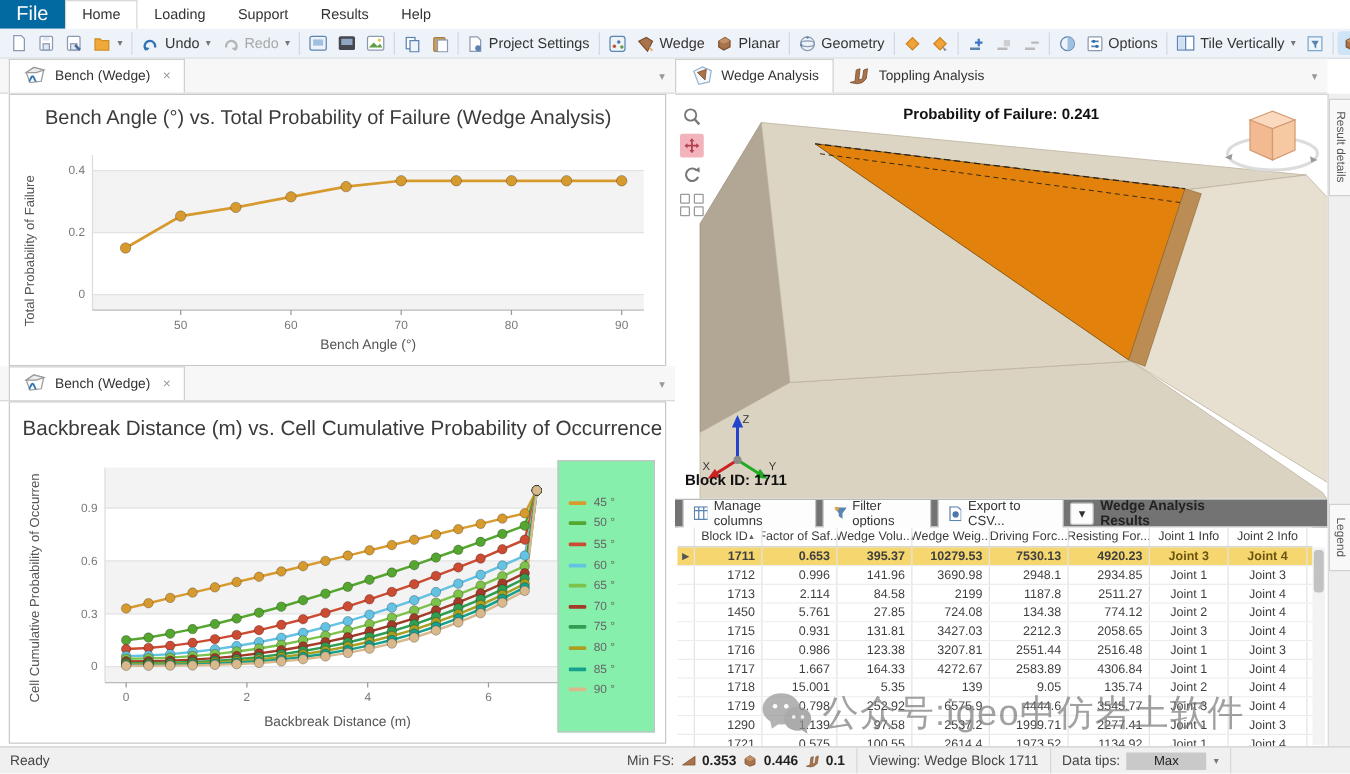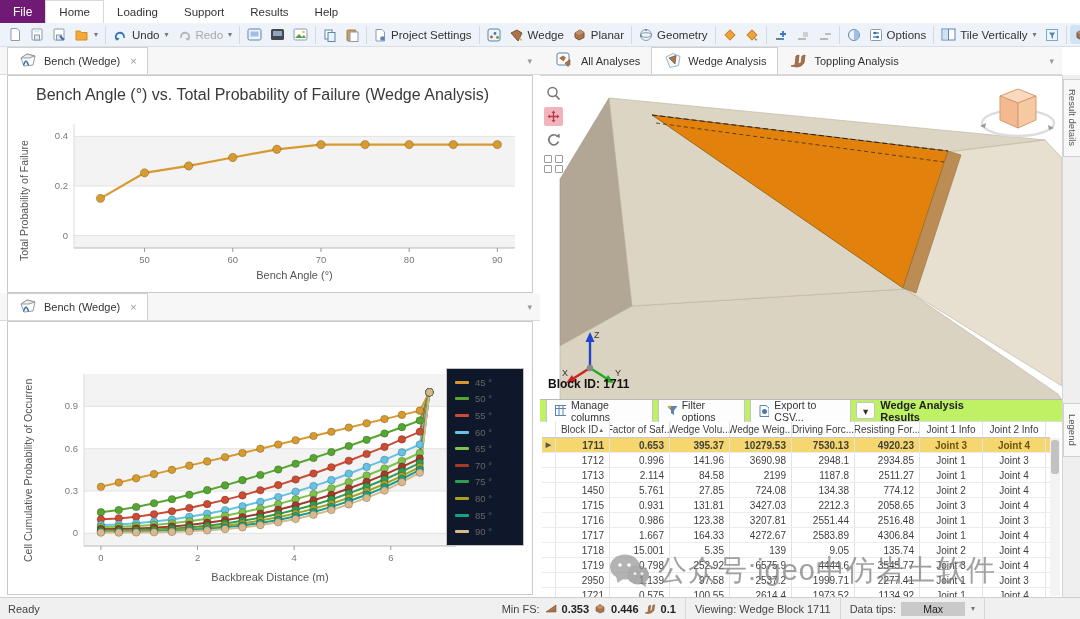--- a/index.html
+++ b/index.html
@@ -2,21 +2,21 @@
 <html><head>
 <meta charset="utf-8">
 <style>
   html,body{margin:0;padding:0;background:#fff;}
   #app{position:relative;width:1080px;height:619px;font-family:"Liberation Sans",sans-serif;
        background:#fff;overflow:hidden;color:#333;box-sizing:border-box;}
   #app *{box-sizing:border-box;}
 
   
   .menubar{position:absolute;left:0;top:0;width:1080px;height:23px;background:#fff;display:flex;align-items:stretch;}
-  .file-btn{background:#701a75;color:#fff;font-size:12px;padding:4px 13px;display:flex;align-items:center;}
+  .file-btn{background:#0369a1;color:#fff;font-size:16px;padding:4px 13px;display:flex;align-items:center;}
   .mtab{font-size:11.5px;padding:4px 13px;display:flex;align-items:center;color:#333;}
   .mtab.sel{background:#fff;border:1px solid #d9d9d9;border-bottom:none;}
 
   
   .ribbon{position:absolute;left:0;top:23px;width:1080px;height:24px;background:#eef2f9;
           border-bottom:1px solid #d8dde6;display:flex;align-items:center;padding:0 4px;}
   .tbtn{display:inline-flex;align-items:center;gap:4px;padding:2px 4px;border-radius:3px;font-size:11.5px;color:#333;white-space:nowrap;}
   .vsep{width:1px;height:18px;background:#d3d9e2;margin:0 3px;flex:none;}
   .chev{font-size:8px;color:#777;margin-left:1px;}
   .dim{color:#a9a9a9;}
@@ -30,42 +30,42 @@
   .dtab .close{color:#999;font-size:11px;margin-left:4px;}
   .atab{display:flex;align-items:center;gap:6px;padding:0 11px;font-size:11px;color:#333;}
   .atab.sel{background:#fff;border:1px solid #cfcfcf;border-bottom:none;}
   .row-chev{margin-left:auto;align-self:center;font-size:9px;color:#999;padding-right:8px;}
 
   
   .panel{position:absolute;background:#fff;border:1px solid #c9c9c9;}
   .chart-title{position:absolute;font-size:16px;color:#3a3a3a;white-space:nowrap;}
   .ylab{position:absolute;transform:rotate(-90deg);transform-origin:left top;font-size:10.5px;color:#555;white-space:nowrap;}
   .xchart{position:absolute;}
-  .leg-box{position:absolute;border:1px solid #c3c3c3;background:#0f172a;padding:5px 8px;}
+  .leg-box{position:absolute;border:1px solid #c3c3c3;background:#86efac;padding:25px 8px;}
   .leg-item{display:flex;align-items:center;gap:6px;height:16.6px;font-size:9.5px;color:#666;white-space:nowrap;}
   .leg-dash{width:14px;height:3px;border-radius:1px;flex:none;}
 
   
   #view3d{position:absolute;left:540px;top:75px;width:522px;height:324px;background:#fff;border-top:1px solid #d5d5d5;overflow:hidden;}
   .pof-title{position:absolute;left:0;right:0;top:8px;text-align:center;font-size:12px;font-weight:bold;color:#111;}
   .minibar{position:absolute;left:4px;top:8px;display:flex;flex-direction:column;gap:4px;z-index:5;}
   .mbtn{width:19px;height:19px;display:flex;align-items:center;justify-content:center;border-radius:2px;}
   .mbtn.pink{background:#f3b3bd;}
   .mini-grid{display:grid;grid-template-columns:9px 9px;gap:2px;margin-top:2px;}
   .mini-sq{width:8px;height:8px;border:1px solid #9a9a9a;border-radius:1px;}
   .blockid{position:absolute;left:8px;bottom:8px;font-size:12px;font-weight:bold;color:#111;}
 
   
   .side-rail{position:absolute;left:1062px;top:75px;width:18px;height:522px;background:#efefef;border-left:1px solid #d5d5d5;}
   .rail-tab{position:absolute;left:0;width:18px;background:#f8f8f8;border:1px solid #d0d0d0;
             writing-mode:vertical-rl;font-size:9.5px;color:#555;display:flex;align-items:center;justify-content:center;padding:6px 0;}
 
   
   #tablepanel{position:absolute;left:540px;top:399px;width:522px;height:198px;background:#fff;border-top:1px solid #b9b9b9;overflow:hidden;}
-  .ttoolbar{position:absolute;left:0;top:0;width:100%;height:22px;background:#bef264;border-bottom:1px solid #dcdcdc;
+  .ttoolbar{position:absolute;left:0;top:0;width:100%;height:22px;background:#737373;border-bottom:1px solid #dcdcdc;
             display:flex;align-items:center;gap:5px;padding:0 6px;}
   .tbar-btn{display:inline-flex;align-items:center;gap:5px;font-size:10.5px;color:#333;background:#fdfdfd;
             border:1px solid #c4c4c4;border-radius:2px;padding:1.5px 8px;}
   .tbar-title{font-size:11px;font-weight:bold;color:#222;margin:0 auto;padding-right:60px;}
   #wtable{position:absolute;left:2px;top:22px;width:508px;}
   .trow{display:flex;height:15px;border-bottom:1px solid #ececec;background:#fff;}
   .trow.head{height:16px;border-bottom:1px solid #c9c9c9;}
   .tcell{font-size:10px;color:#3f3f3f;border-right:1px solid #e3e3e3;display:flex;align-items:center;
          padding:0 5px;overflow:hidden;white-space:nowrap;}
   .tcell.num{justify-content:flex-end;}
@@ -410,20 +410,21 @@
             <path d="M5 13c1.5 0 1.5-4 3-4s1.5 4 3 4" fill="none" stroke="#2e74b5" stroke-width="1.6"></path>
           </svg>
         </span>
       <span>Bench (Wedge)</span>
       <span class="close">×</span>
     </div>
     <span class="row-chev">▾</span>
   </div>
 
   <div class="panel" style="left:7px;top:321px;width:526px;height:274px;">
+    <div class="chart-title" style="left:10px;top:12px;font-size:16.5px;">Backbreak Distance (m) vs. Cell Cumulative Probability of Occurrence</div>
     <div class="ylab" style="left:14px;top:240px;">Cell Cumulative Probability of Occurren</div>
     <svg id="c2" class="xchart" style="left:26px;top:42px;" width="430" height="222">
         <rect x="50" y="169.31147540983608" width="372" height="12.688524590163922" fill="#f3f3f3"></rect>
         <rect x="50" y="84.72131147540983" width="372" height="42.29508196721312" fill="#f3f3f3"></rect>
         <rect x="50" y="10" width="372" height="32.42622950819671" fill="#f3f3f3"></rect>
         <line x1="50" y1="169.31147540983608" x2="422" y2="169.31147540983608" stroke="#e2e2e2"></line>
         <line x1="50" y1="127.01639344262296" x2="422" y2="127.01639344262296" stroke="#e2e2e2"></line>
         <line x1="50" y1="84.72131147540983" x2="422" y2="84.72131147540983" stroke="#e2e2e2"></line>
         <line x1="50" y1="42.42622950819671" x2="422" y2="42.42622950819671" stroke="#e2e2e2"></line>
         <line x1="50" y1="10" x2="50" y2="182" stroke="#dcdcdc"></line>
@@ -690,30 +691,20 @@
           <span>85 °</span>
         </div>
         <div class="leg-item">
           <span class="leg-dash" style="background: rgb(217, 184, 140);"></span>
           <span>90 °</span>
         </div>
       </div>
   </div>
 
   <div class="tabrow" style="left:540px;top:47px;width:522px;">
-    <div class="atab" style="margin-left:5px">
-      <span class="icon">
-          <svg width="19" height="18">
-            <rect x="1" y="1" width="12" height="12" rx="2" fill="#fff" stroke="#5b84b1"></rect>
-            <path d="M3 6l4-2.5 3 2-2.5 4z" fill="#a9744b"></path>
-            <path d="M9 11l5-3.5v5l-2 2z" fill="#a9744b" stroke="#7c5130" stroke-width=".6"></path>
-          </svg>
-        </span>
-      <span>All Analyses</span>
-    </div>
     <div class="atab sel">
       <span class="icon">
           <svg width="19" height="18">
             <path d="M3 5l7-3.5 7 3-1.5 9-8.5 2z" fill="#f4f8fb" stroke="#9ab4cc"></path>
             <path d="M6 6l7-2.5-1 8.5z" fill="#a9744b" stroke="#7c5130" stroke-width=".7"></path>
           </svg>
         </span>
       <span>Wedge Analysis</span>
     </div>
     <div class="atab">
@@ -753,20 +744,21 @@
         <line x1="22" y1="40" x2="3" y2="52" stroke="#cc2222" stroke-width="2.4"></line>
         <polygon points="-2,55 8,54 4,47" fill="#cc2222"></polygon>
         <line x1="22" y1="40" x2="41" y2="52" stroke="#22aa22" stroke-width="2.4"></line>
         <polygon points="46,55 36,54 40,47" fill="#22aa22"></polygon>
         <circle cx="22" cy="40" r="3.2" fill="#8a8a8a"></circle>
         <text x="26" y="10" font-size="9" fill="#333">Z</text>
         <text x="-6" y="48" font-size="9" fill="#333">X</text>
         <text x="47" y="48" font-size="9" fill="#333">Y</text>
       </g>
     </svg>
+    <div class="pof-title">Probability of Failure: 0.241</div>
     <div class="minibar">
       <span class="mbtn">
           <svg width="15" height="15">
             <circle cx="6.5" cy="6" r="4.5" fill="none" stroke="#777" stroke-width="1.5"></circle>
             <line x1="9.8" y1="9.5" x2="13.5" y2="13.5" stroke="#777" stroke-width="1.8"></line>
           </svg>
         </span>
       <span class="mbtn pink">
           <svg width="13" height="13">
             <path d="M6.5 0.5l2 2.5h-4zM6.5 12.5l2-2.5h-4zM0.5 6.5l2.5-2v4zM12.5 6.5l-2.5-2v4z" fill="#b2404d"></path>
@@ -926,21 +918,21 @@
           <div class="tcell num" style="width: 60px;">0.798</div>
           <div class="tcell num" style="width: 60px;">252.92</div>
           <div class="tcell num" style="width: 62px;">6575.9</div>
           <div class="tcell num" style="width: 63px;">4444.6</div>
           <div class="tcell num" style="width: 65px;">3545.77</div>
           <div class="tcell ctr joint" style="width: 63px;">Joint 3</div>
           <div class="tcell ctr joint" style="width: 63px;">Joint 4</div>
         </div>
         <div class="trow ">
           <div class="tcell ctr" style="width: 14px; font-size: 7px; color: rgb(85, 85, 85);"></div>
-          <div class="tcell num" style="width: 54px;">2950</div>
+          <div class="tcell num" style="width: 54px;">1290</div>
           <div class="tcell num" style="width: 60px;">1.139</div>
           <div class="tcell num" style="width: 60px;">97.58</div>
           <div class="tcell num" style="width: 62px;">2537.2</div>
           <div class="tcell num" style="width: 63px;">1999.71</div>
           <div class="tcell num" style="width: 65px;">2277.41</div>
           <div class="tcell ctr joint" style="width: 63px;">Joint 1</div>
           <div class="tcell ctr joint" style="width: 63px;">Joint 3</div>
         </div>
         <div class="trow ">
           <div class="tcell ctr" style="width: 14px; font-size: 7px; color: rgb(85, 85, 85);"></div>

